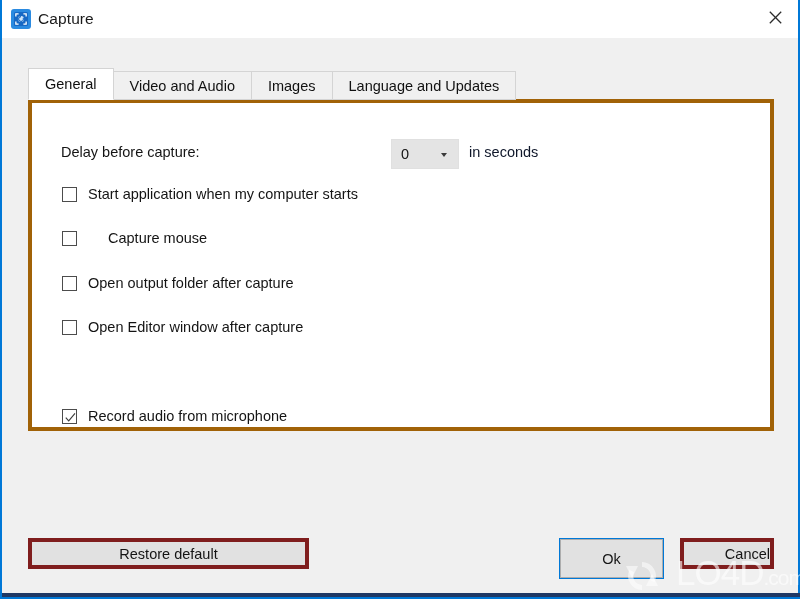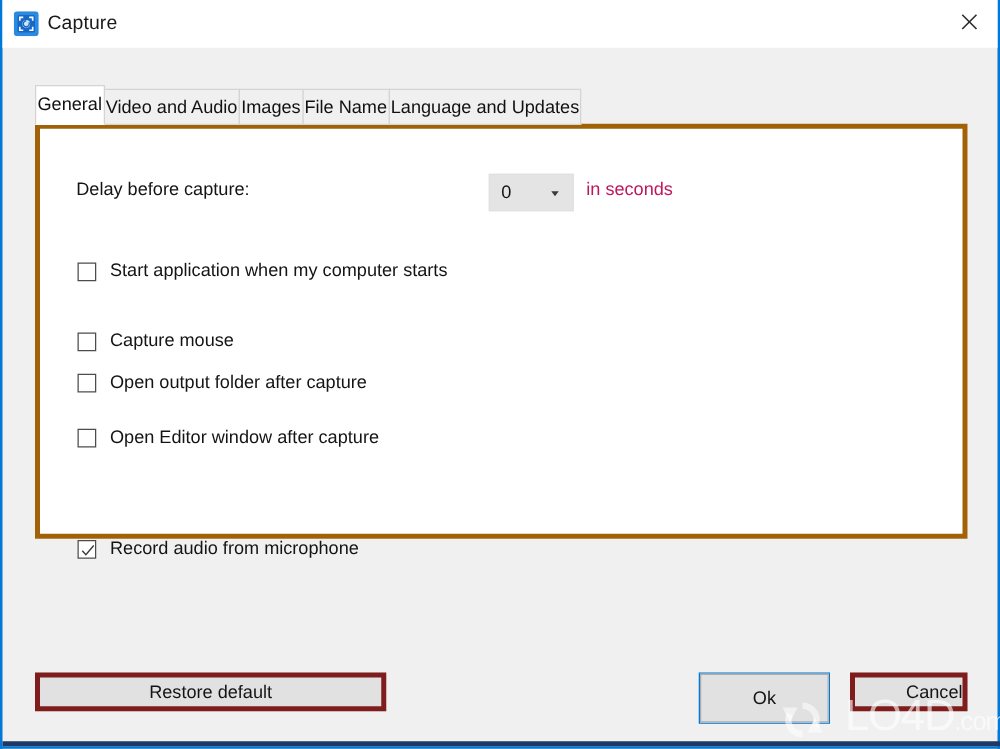--- a/index.html
+++ b/index.html
@@ -60,21 +60,21 @@
     position: absolute;
     left: 26px; top: 69px;
     height: 31px;
     display: flex;
     align-items: flex-end;
     z-index: 4;
   }
   .tab {
     height: 29px;
     box-sizing: border-box;
-    padding: 0 1px;
+    padding: 0 16px;
     display: flex;
     align-items: center;
     justify-content: center;
     font-size: 14.5px;
     color: #111111;
     background: #f0f0f0;
     border: 1px solid #d4d4d4;
     border-bottom: 1px solid #d4d4d4;
     margin-right: -1px;
     cursor: default;
@@ -134,32 +134,31 @@
     right: 11px; top: 13px;
     width: 0; height: 0;
     border-left: 3.5px solid transparent;
     border-right: 3.5px solid transparent;
     border-top: 4px solid #3a3a3a;
   }
   #seconds-label {
     position: absolute;
     left: 408px; top: 5px;
     font-size: 14.5px;
-    color: #be185d;
+    color: #0f172a;
   }
 
   
   .cb-row {
     position: absolute;
     left: 30px;
     height: 22px;
     display: flex;
     align-items: center;
     cursor: default;
-    margin-top: 23px;
   }
   .cb-box {
     width: 15px; height: 15px;
     box-sizing: border-box;
     border: 1px solid #4c4c4c;
     background: #ffffff;
     flex: 0 0 auto;
     position: relative;
   }
   .cb-box svg {
@@ -284,44 +283,41 @@
     <div class="tab active">
       <span>General</span>
     </div>
     <div class="tab">
       <span>Video and Audio</span>
     </div>
     <div class="tab">
       <span>Images</span>
     </div>
     <div class="tab">
-      <span>File Name</span>
-    </div>
-    <div class="tab">
       <span>Language and Updates</span>
     </div>
   </div>
 
   <div id="panel">
 
     <div id="delay-row">
       <div id="delay-label">Delay before capture:</div>
       <div id="delay-combo">
         <span id="delay-value">0</span>
         <span id="delay-arrow"></span>
       </div>
       <div id="seconds-label">in seconds</div>
     </div>
 
     <div class="cb-row" style="top:80px;">
       <span class="cb-box"></span>
       <span class="cb-label">Start application when my computer starts</span>
     </div>
 
-    <div class="cb-row" style="top:136px;">
+    <div class="cb-row" style="top:124px;gap:20px;">
       <span class="cb-box"></span>
       <span class="cb-label">Capture mouse</span>
     </div>
 
     <div class="cb-row" style="top:169px;">
       <span class="cb-box"></span>
       <span class="cb-label">Open output folder after capture</span>
     </div>
 
     <div class="cb-row" style="top:213px;">

